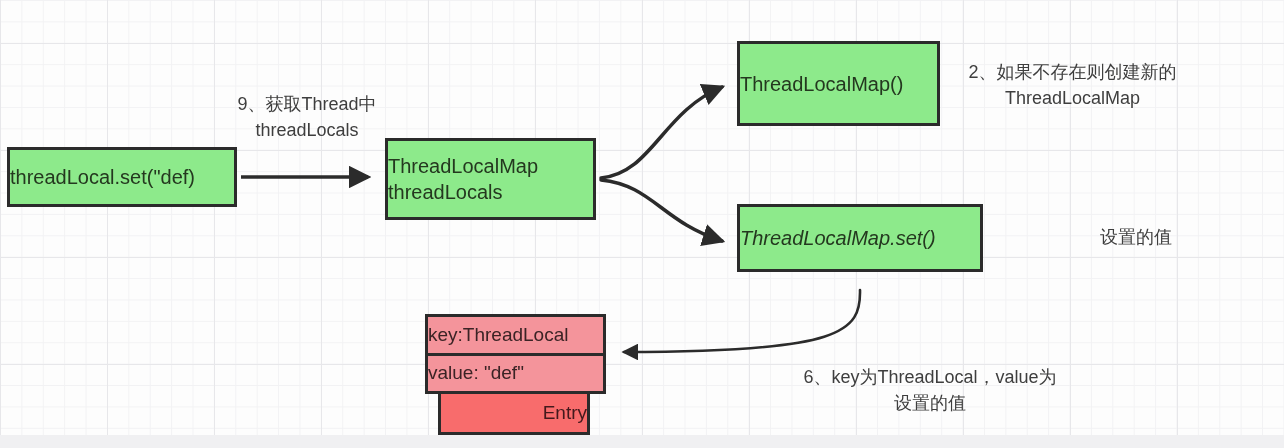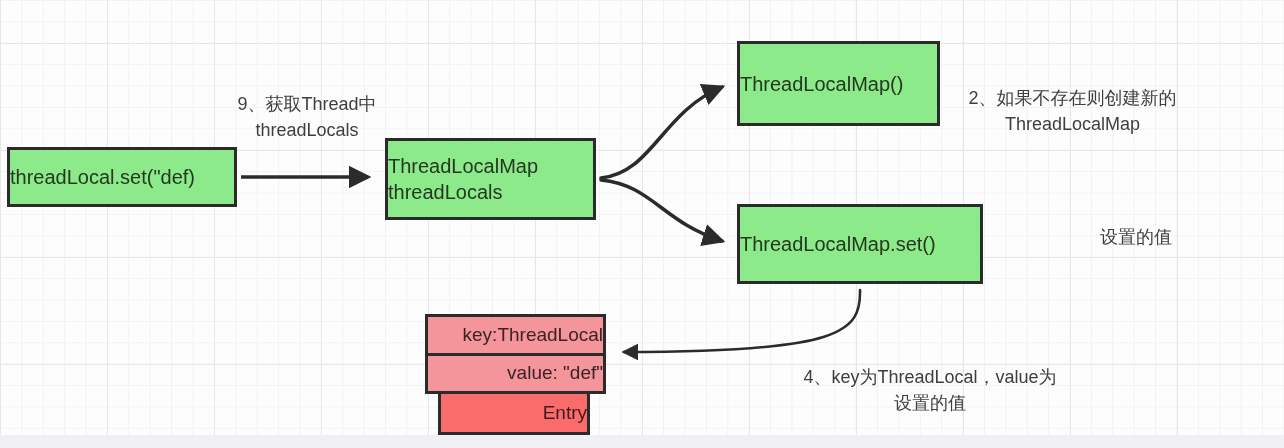--- a/index.html
+++ b/index.html
@@ -26,21 +26,21 @@
     display:flex;flex-direction:column;align-items:flex-start;justify-content:center;
     text-align:center;
   }
   .green{background:#8dea8b;color:#24381f;font-size:20px;line-height:26px;}
   .pinkstack{
     position:absolute;box-sizing:border-box;z-index:5;
     border:3px solid #2b2b2b;background:#f4949b;color:#3b2325;
     display:flex;flex-direction:column;font-size:19px;
   }
   .pinkrow{
-    flex:1;display:flex;align-items:center;justify-content:flex-end;
+    flex:1;display:flex;align-items:center;justify-content:flex-start;
     box-sizing:border-box;
   }
   .pinkrow.first{border-bottom:3px solid #2b2b2b;}
   .redbox{
     position:absolute;box-sizing:border-box;z-index:3;
     border:3px solid #2b2b2b;background:#f86c6c;color:#43191c;
     display:flex;align-items:flex-end;justify-content:flex-end;
     flex-direction:column;font-size:19px;text-align:center;
   }
   .redbox span{margin-bottom:8px;}
@@ -72,21 +72,21 @@
 
   <div class="box green" style="left:385px;top:138px;width:211px;height:82px;">
     <span>ThreadLocalMap</span>
     <span>threadLocals</span>
   </div>
 
   <div class="box green" style="left:737px;top:41px;width:203px;height:85px;">
     <span>ThreadLocalMap()</span>
   </div>
 
-  <div class="box green" style="left:737px;top:204px;width:246px;height:80px;">
+  <div class="box green" style="left:737px;top:204px;width:246px;height:68px;font-style:italic;">
     <span>ThreadLocalMap.set()</span>
   </div>
 
   <div class="redbox" style="left:438px;top:390px;width:152px;height:45px;">
     <span>Entry</span>
   </div>
 
   <div class="pinkstack" style="left:425px;top:314px;width:181px;height:80px;">
     <div class="pinkrow first">
       <span>key:ThreadLocal</span>
@@ -94,28 +94,28 @@
     <div class="pinkrow">
       <span>value: "def"</span>
     </div>
   </div>
 
   <div class="note" style="left:212px;top:91px;width:190px;">
     <div>9、获取Thread中</div>
     <div>threadLocals</div>
   </div>
 
-  <div class="note" style="left:950px;top:59px;width:245px;margin-top:26px;">
+  <div class="note" style="left:950px;top:59px;width:245px;">
     <div>2、如果不存在则创建新的</div>
     <div>ThreadLocalMap</div>
   </div>
 
   <div class="note" style="left:988px;top:224px;width:296px;">
     <div>设置的值</div>
   </div>
 
   <div class="note" style="left:780px;top:364px;width:300px;">
-    <div>4、key为ThreadLocal，value为</div>
+    <div>6、key为ThreadLocal，value为</div>
     <div>设置的值</div>
   </div>
 
   <div class="bottom-strip"></div>
 </div>
 
 </body></html>

